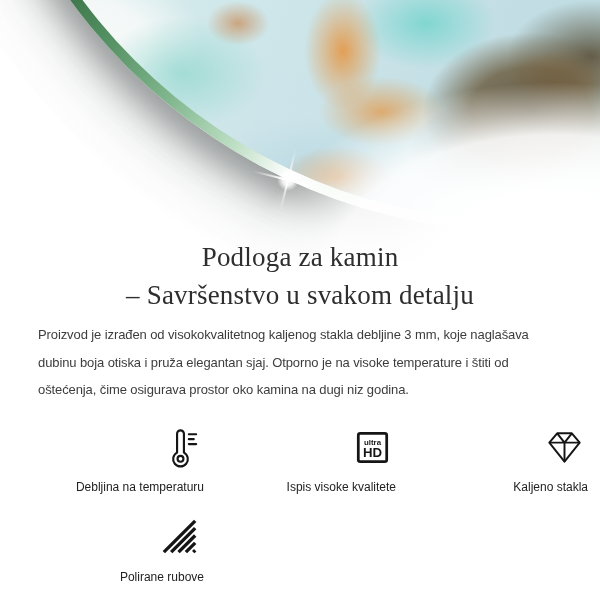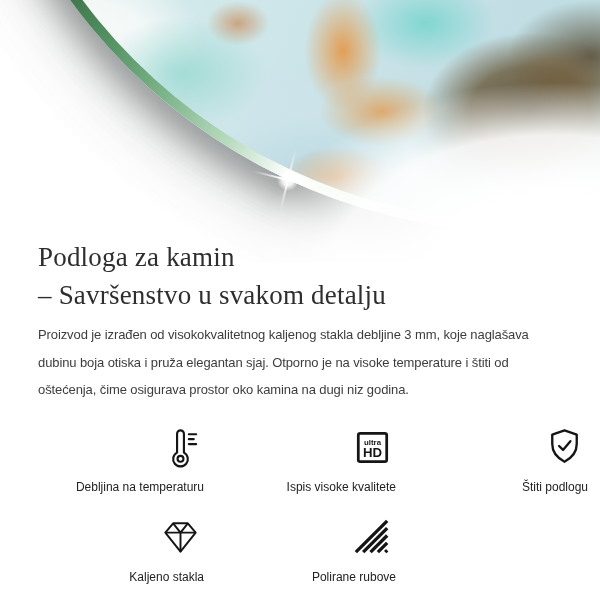--- a/index.html
+++ b/index.html
@@ -78,21 +78,21 @@
     background:linear-gradient(180deg, rgba(255,255,255,0) 0%, #ffffff 50%, rgba(255,255,255,0) 100%);
   }
   .sparkle .core{
     position:absolute;left:25px;top:21px;width:22px;height:22px;
     background:radial-gradient(circle, #ffffff 0%, rgba(255,255,255,0.85) 35%, rgba(255,255,255,0) 70%);
   }
   
   .content{position:relative;z-index:4;margin-top:-24px;padding:0 38px;}
   h1{
     margin:0;font-family:"Liberation Serif", serif;font-weight:400;
-    font-size:27px;line-height:38px;color:var(--heading-text);letter-spacing:0.2px;
+    font-size:27px;line-height:38px;color:var(--heading-text);letter-spacing:0.2px;text-align:center;
   }
   .description{
     margin:7px 0 0;font-size:13px;line-height:27.5px;letter-spacing:-0.1px;
     color:var(--body-text);padding-right:0;
   }
   
   .features{
     margin:20px -26px 0 -26px;
     display:grid;grid-template-columns:repeat(3,1fr);row-gap:20px;
   }
@@ -140,27 +140,20 @@
       <div class="feature">
         <svg viewBox="0 0 48 48" fill="none" stroke="currentColor" stroke-width="2.8">
           <rect x="9.5" y="9.5" width="29" height="29" rx="2"></rect>
           <text x="24" y="21" text-anchor="middle" font-size="8" font-weight="700" stroke="none">ultra</text>
           <text x="24" y="34" text-anchor="middle" font-size="13.5" font-weight="700" stroke="none">HD</text>
         </svg>
 
         <span class="feature-label">Ispis visoke kvalitete</span>
       </div>
 
-      <div class="feature">
-        <svg viewBox="0 0 48 48" fill="none" stroke="currentColor" stroke-width="2.4">
-          <path d="M24 6.5 L36.5 10.8 V20.5 C36.5 28.8 31.2 34.8 24 38.5 C16.8 34.8 11.5 28.8 11.5 20.5 V10.8 Z" stroke-linejoin="round"></path>
-          <path d="M18.5 22.5 L22.5 26.5 L30 17.5" stroke-linecap="round" stroke-linejoin="round"></path>
-        </svg>
-        <span class="feature-label">Štiti podlogu</span>
-      </div>
 
       <div class="feature">
         <svg viewBox="0 0 48 48" fill="none" stroke="currentColor" stroke-width="2">
           <path d="M8.5 19 L16.5 9.5 H31.5 L39.5 19 L24 38.5 Z" stroke-linejoin="round"></path>
           <path d="M8.5 19 H39.5 M16.5 9.5 L24 19 L31.5 9.5 M24 19 V38.5"></path>
         </svg>
         <span class="feature-label">Kaljeno stakla</span>
       </div>
 
       <div class="feature">

